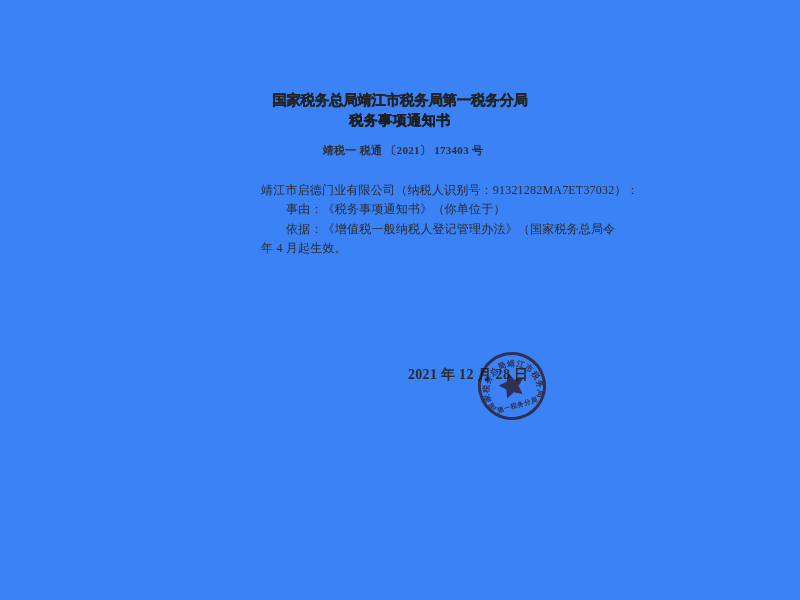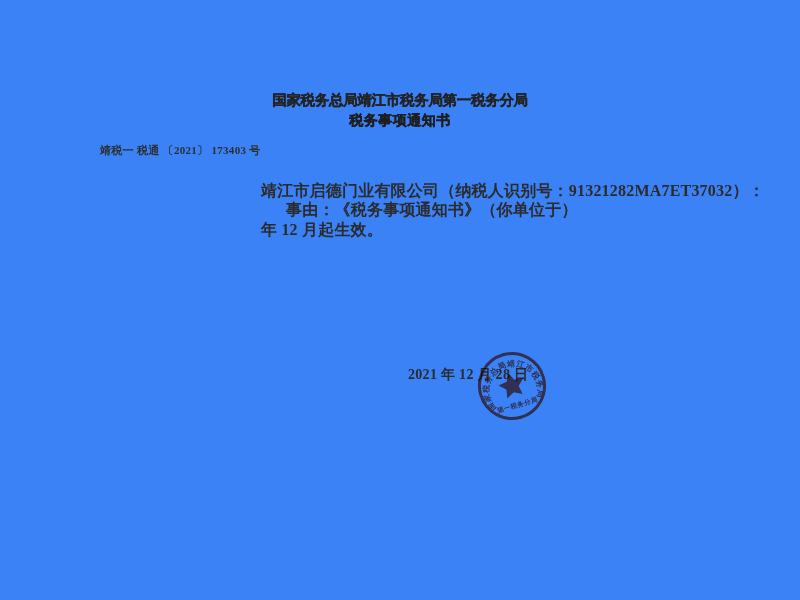--- a/index.html
+++ b/index.html
@@ -22,28 +22,28 @@
   }
   .doc-title {
     position:absolute; top:112px; left:100px; width:600px;
     text-align:center;
     font-size:14px; font-weight:700; letter-spacing:0.5px;
     color:#1e1e1e;
     -webkit-text-stroke:0.4px #1e1e1e;
   }
   .doc-number {
     position:absolute; top:143px; left:100px; width:606px;
-    text-align:left;
+    text-align:center;
     font-size:11px; font-weight:600; letter-spacing:0.3px;
     color:#2e2e2e;
   }
   
   .body-block {
     position:absolute; top:181px; left:261px; width:290px;
-    font-size:16px; font-weight:700; color:#2b2b2b;
+    font-size:12px; font-weight:400; color:#2b2b2b;
     letter-spacing:0.2px;
   }
   .body-line {
     height:19.4px; line-height:19.4px; white-space:nowrap;
   }
   .body-line.indent { padding-left:25px; }
   
   .date-line {
     position:absolute; top:366px; left:408px;
     font-size:14px; font-weight:700; color:#2b2b2b;
@@ -69,21 +69,22 @@
 
   <div class="agency">国家税务总局靖江市税务局第一税务分局</div>
 
   <div class="doc-title">税务事项通知书</div>
 
   <div class="doc-number">靖税一 税通 〔2021〕 173403 号</div>
 
   <div class="body-block">
     <div class="body-line">靖江市启德门业有限公司（纳税人识别号：91321282MA7ET37032）：</div>
     <div class="body-line indent">事由：《税务事项通知书》（你单位于）</div>
-    <div class="body-line">年 12 月起生效。</div>
+    <div class="body-line indent">依据：《增值税一般纳税人登记管理办法》（国家税务总局令</div>
+    <div class="body-line">年 4 月起生效。</div>
   </div>
 
   <div class="date-line">2021 年 12 月 28 日</div>
 
   <svg class="seal" viewBox="0 0 120 120">
     <g transform="rotate(-16 60 60)">
       <circle cx="60" cy="60" r="32.5" fill="none" stroke-width="3" stroke="#bd3a30"></circle>
       <path id="sealArc" fill="none" d="M 38.8 77.2 A 24.5 24.5 0 1 1 81.2 77.2"></path>
       <text font-size="8" letter-spacing="0.6" fill="#bd3a30">
         <textPath href="#sealArc" startOffset="0">国家税务总局靖江市税务局</textPath>

